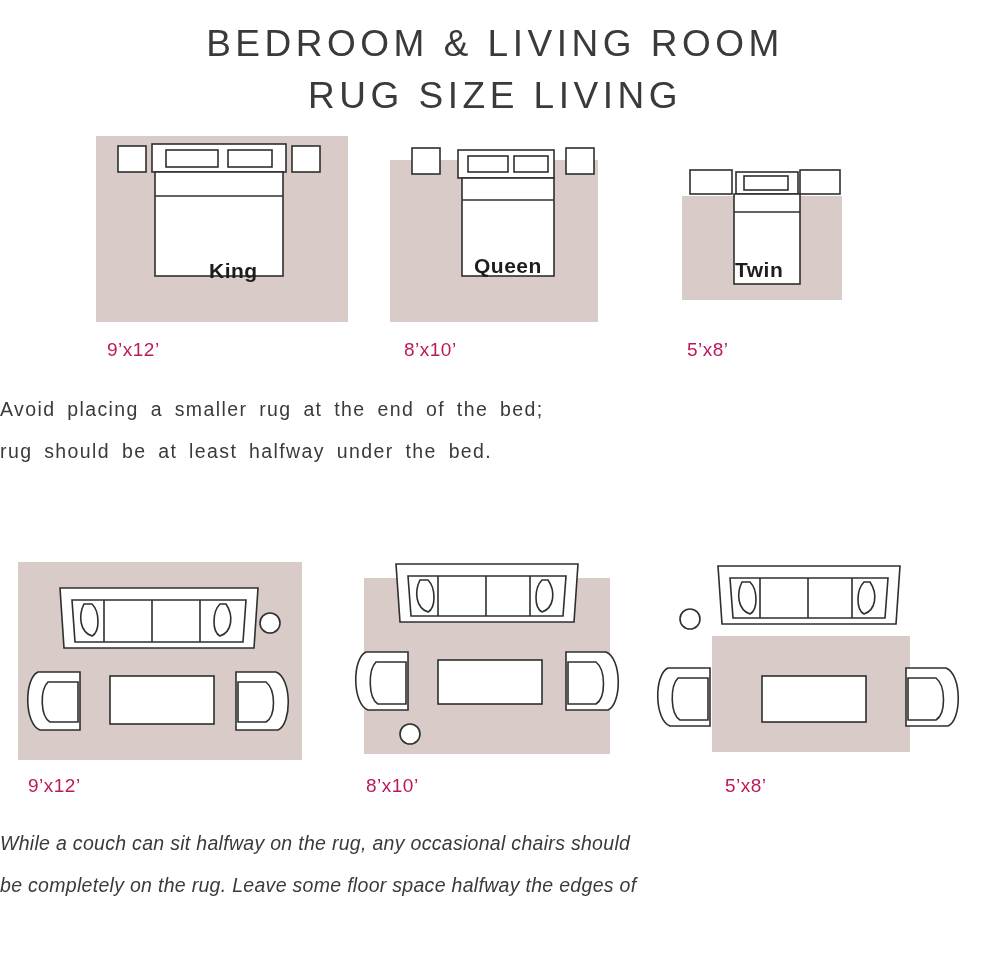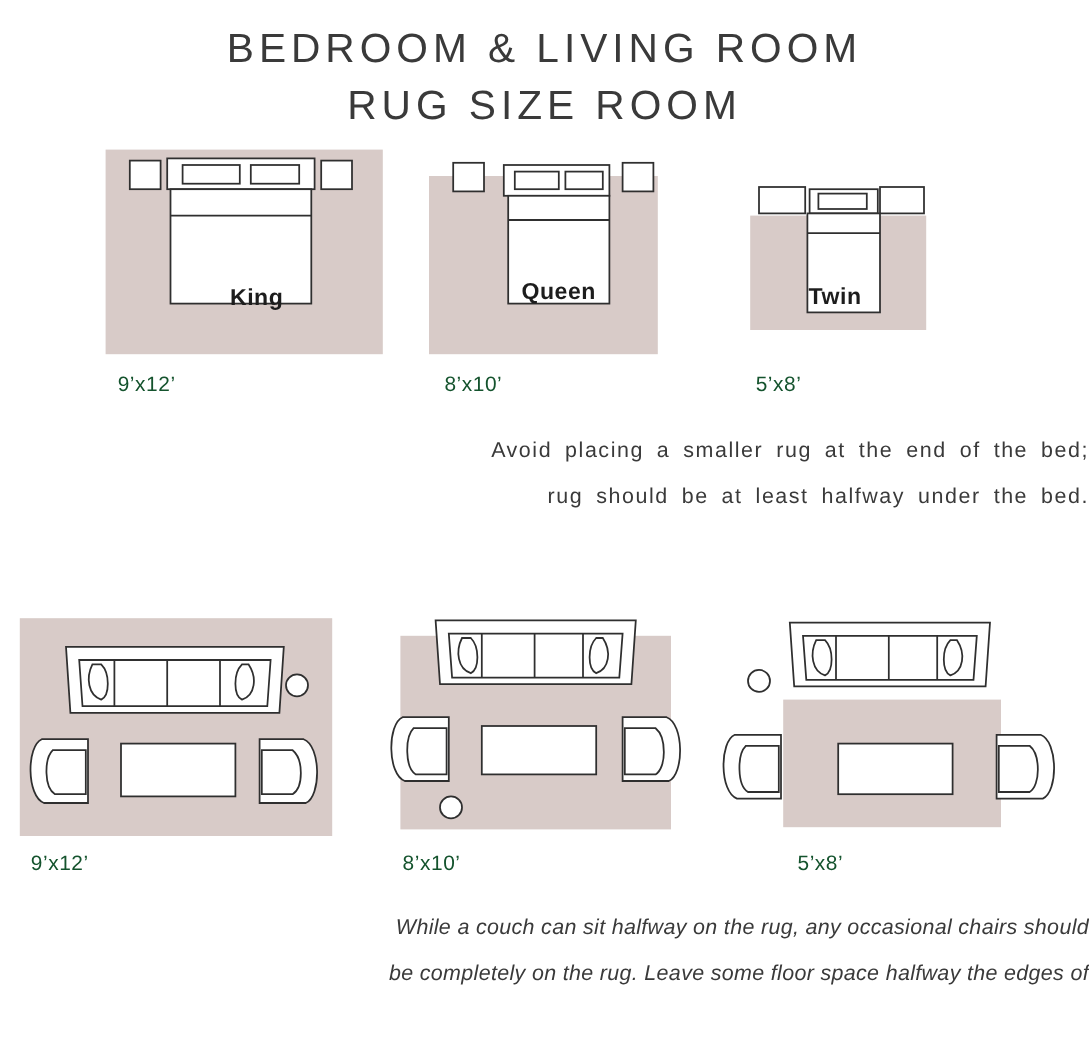--- a/index.html
+++ b/index.html
@@ -46,28 +46,28 @@
   .bedlabel {
     position: absolute;
     font-size: 21px;
     font-weight: bold;
     color: #1d1d1d;
     letter-spacing: 0.5px;
   }
   .sizelabel {
     position: absolute;
     font-size: 19px;
-    color: #14532d;
+    color: #be185d;
     letter-spacing: 0.5px;
   }
   
   .para {
     position: absolute;
     width: 100%;
-    text-align: right;
+    text-align: left;
     font-size: 19.5px;
     color: #3a3a3a;
     line-height: 42px;
   }
   .para.spaced {
     letter-spacing: 1.4px;
     word-spacing: 5px;
   }
   .para.tight {
     letter-spacing: 0.3px;
@@ -75,21 +75,21 @@
   }
   .para .ln { display: block; }
 </style>
 </head>
 <body>
 
 <div class="page">
 
   <div class="title-block">
     <div class="title-line">BEDROOM &amp; LIVING ROOM</div>
-    <div class="title-line">RUG SIZE ROOM</div>
+    <div class="title-line">RUG SIZE LIVING</div>
   </div>
 
   <div>
     <div class="rug" style="left:96px; top:136px; width:252px; height:186px;"></div>
     <svg class="svgwrap" width="990" height="962" viewBox="0 0 990 962" style="pointer-events:none;">
       <g fill="#ffffff" stroke="#2f2f2f" stroke-width="1.6">
 
         <rect x="118" y="146" width="28" height="26"></rect>
         <rect x="292" y="146" width="28" height="26"></rect>
 

